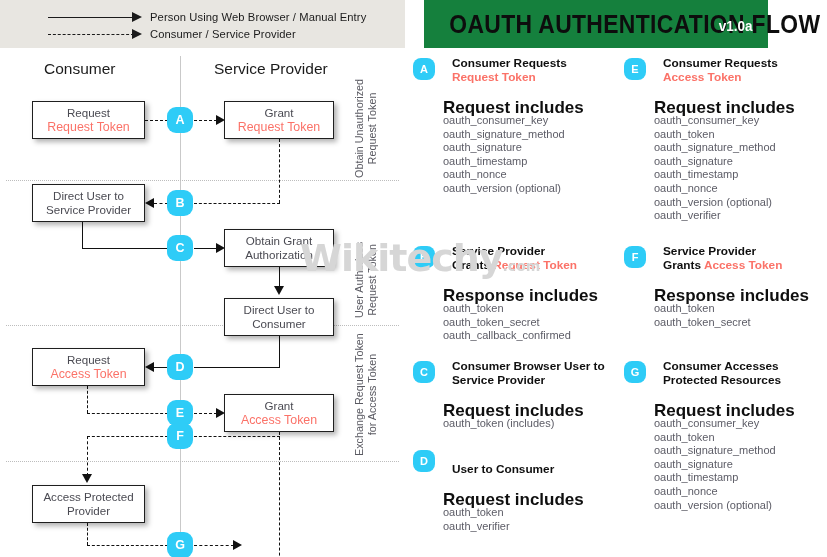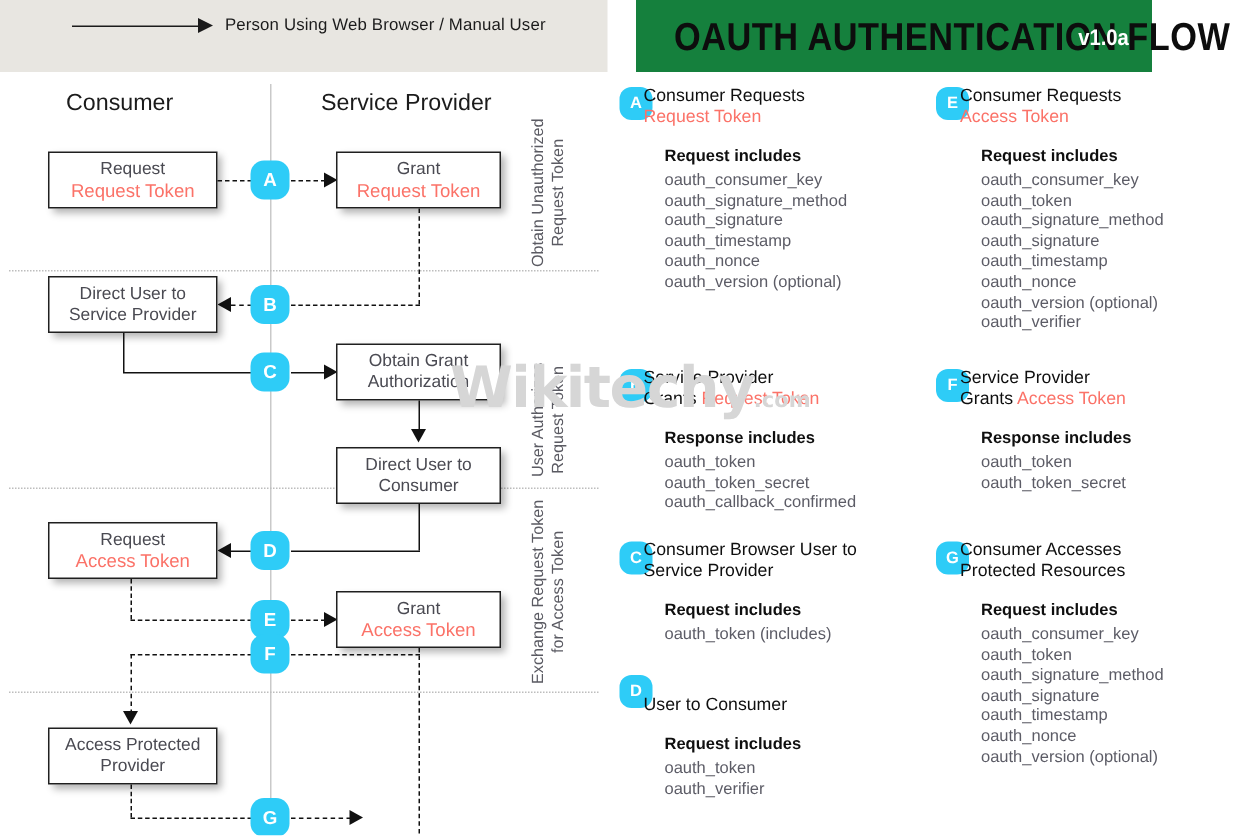--- a/index.html
+++ b/index.html
@@ -236,34 +236,34 @@
     background: #2eccf7;
     border-radius: 8px;
     color: #ffffff;
     font-weight: bold;
     font-size: 11px;
     line-height: 22px;
     text-align: center;
   }
   .ref-head {
     position: absolute;
-    left: 24px; top: 0;
+    left: 47px; top: 0;
     width: 172px;
-    font-weight: normal;
+    font-weight: bold;
     font-size: 11.8px;
     line-height: 14px;
     color: #0f0f0f;
   }
   .ref-head .tok { color: #fb7268; }
   .ref-sub {
     position: absolute;
     left: 38px;
     width: 175px;
     font-weight: bold;
-    font-size: 11px;
+    font-size: 17px;
     color: #0f0f0f;
   }
   .ref-list {
     position: absolute;
     left: 38px;
     width: 175px;
     font-size: 11px;
     line-height: 13.6px;
     color: #5c5c66;
   }
@@ -271,21 +271,26 @@
 </style>
 </head>
 <body>
 
 <div id="page">
 
   <div class="legend-bar">
     <div class="legend-row r1">
       <div class="legend-line"></div>
       <div class="legend-arrow"></div>
-      <div class="legend-label">Person Using Web Browser / Manual User</div>
+      <div class="legend-label">Person Using Web Browser / Manual Entry</div>
+    </div>
+    <div class="legend-row r2">
+      <div class="legend-line dashed"></div>
+      <div class="legend-arrow"></div>
+      <div class="legend-label">Consumer / Service Provider</div>
     </div>
   </div>
 
   <div class="title-bar">
     <div class="title-main">OAUTH AUTHENTICATION FLOW</div>
     <div class="title-version">v1.0a</div>
   </div>
 
   <div class="diagram">
 

